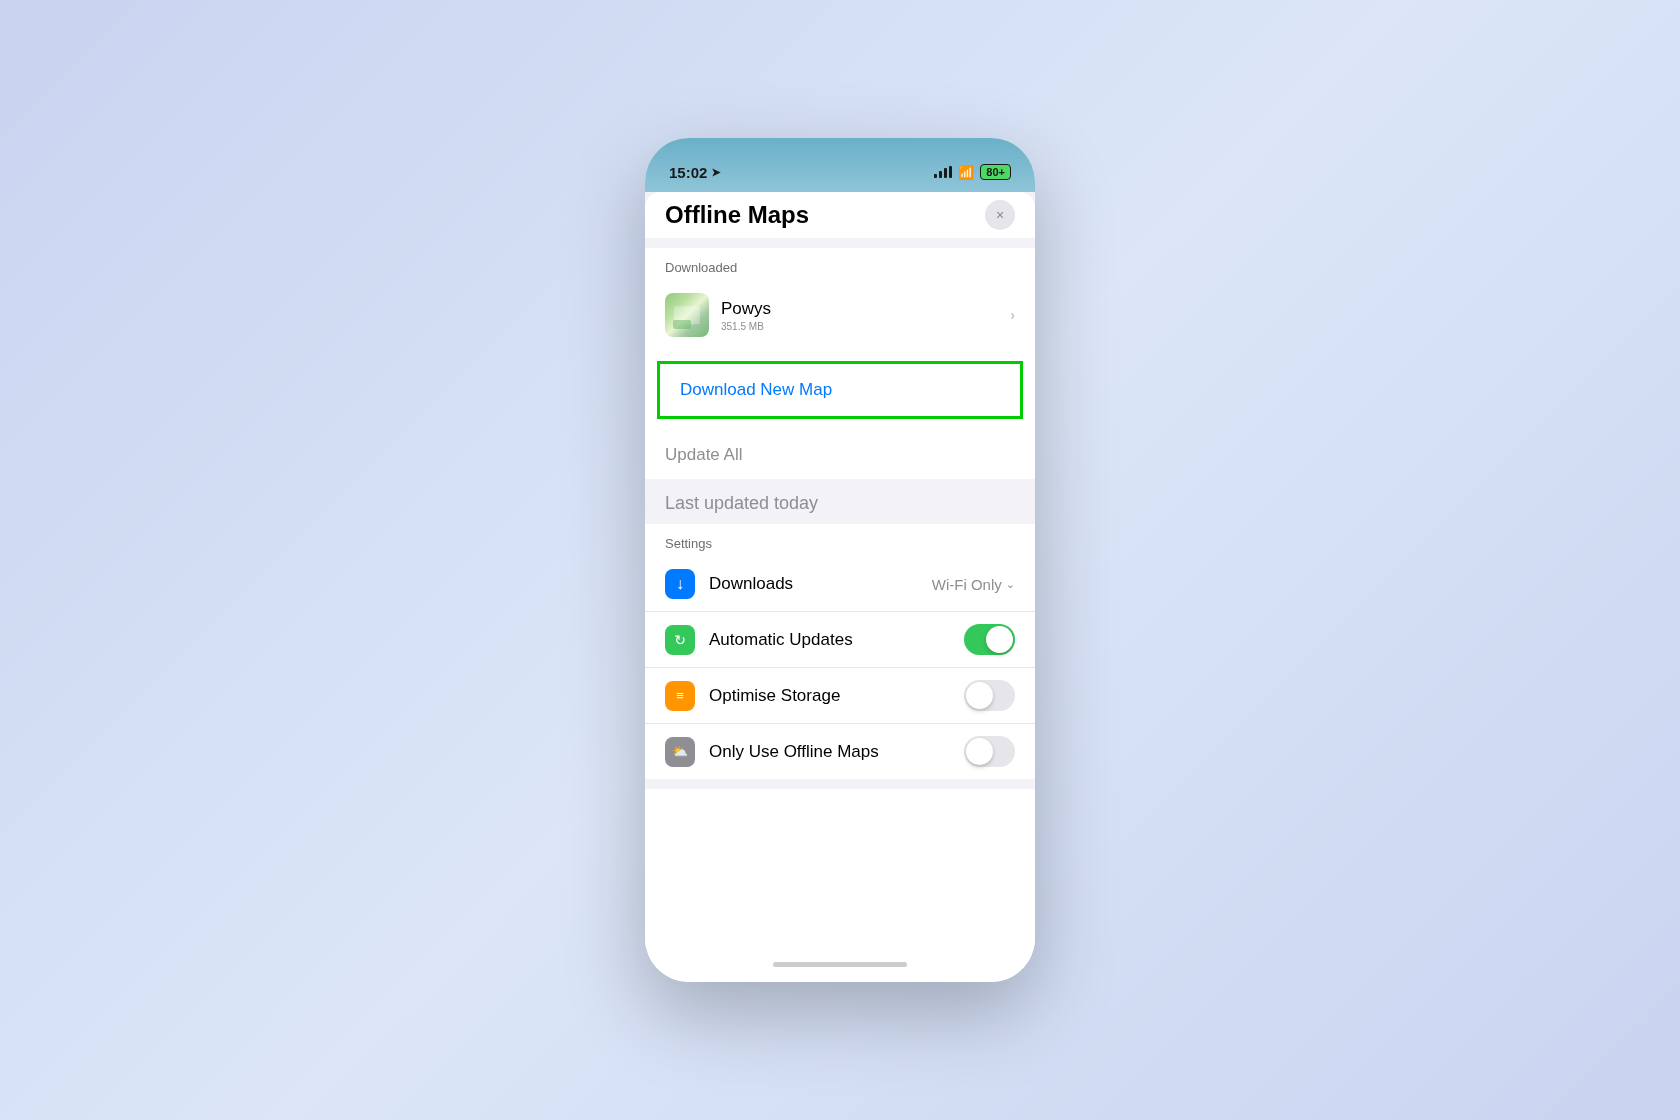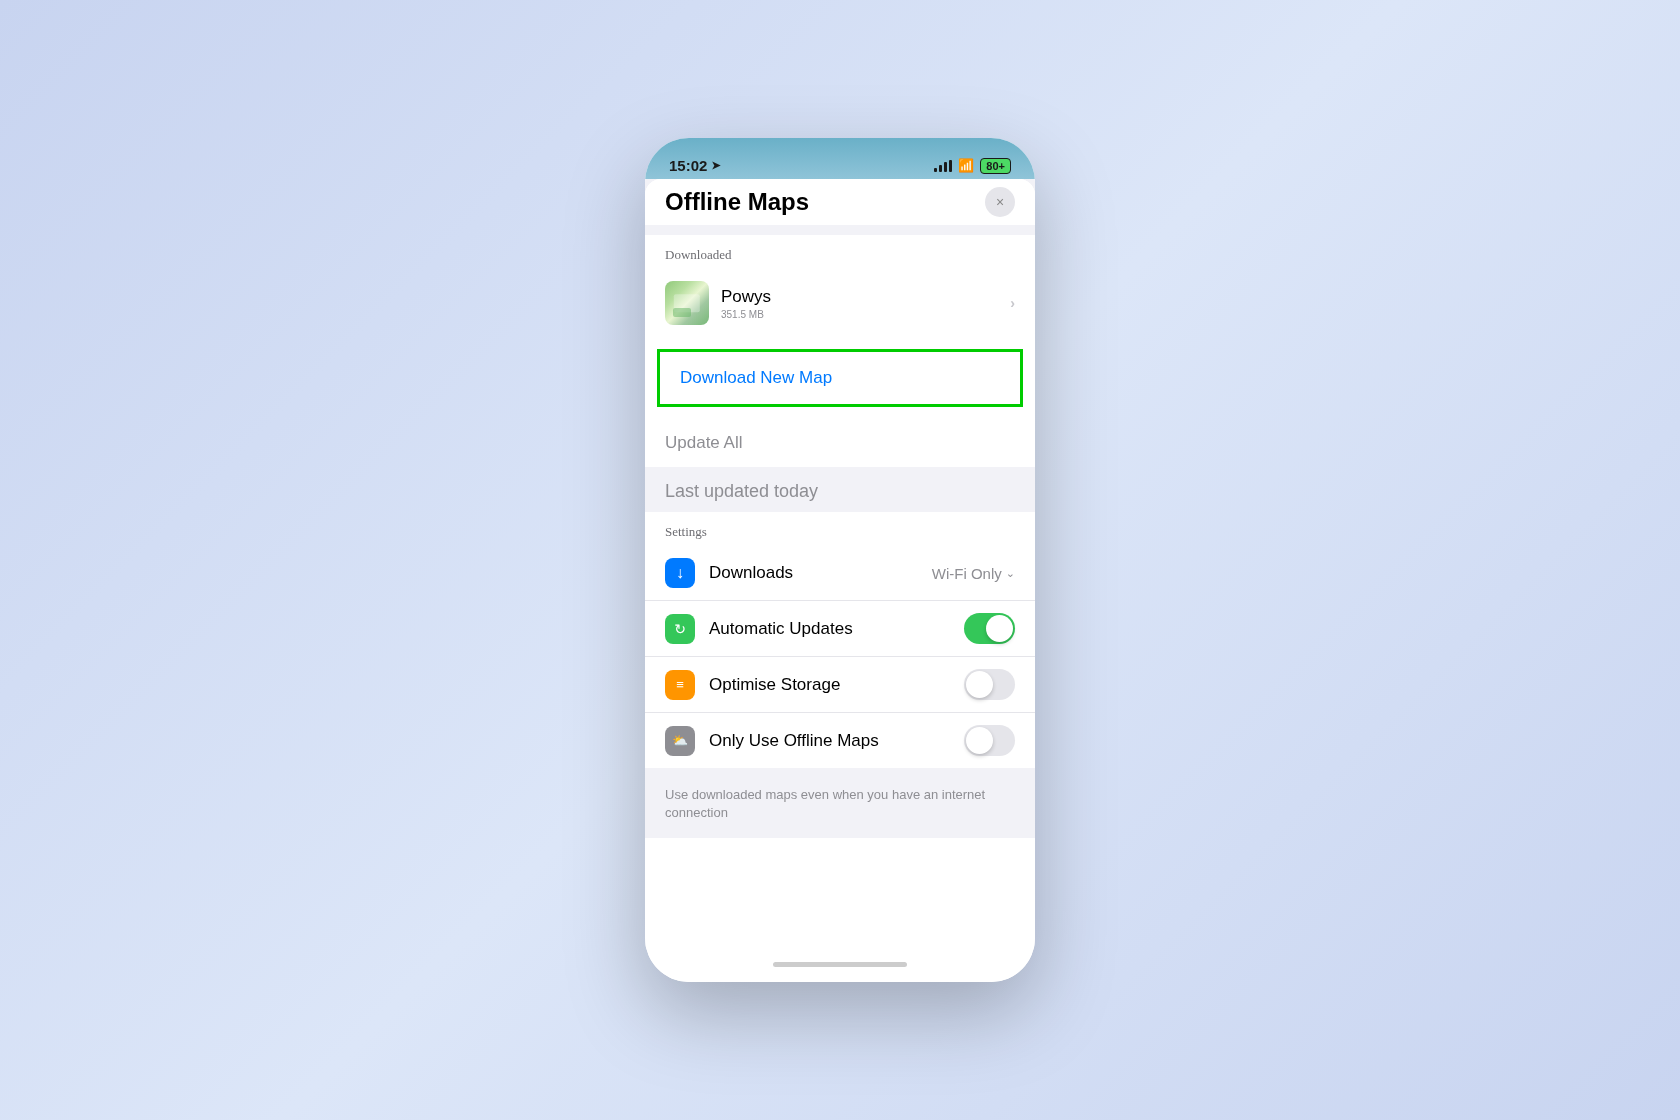--- a/index.html
+++ b/index.html
@@ -21,21 +21,21 @@
       border-radius: 44px;
       overflow: hidden;
       box-shadow: 0 30px 80px rgba(0,0,0,0.25);
       display: flex;
       flex-direction: column;
     }
 
     
     .status-bar {
       background: linear-gradient(180deg, #6ab0c8 0%, #8fc4d8 100%);
-      height: 41px;
+      height: 54px;
       display: flex;
       align-items: center;
       justify-content: space-between;
       padding: 14px 24px 0 24px;
       flex-shrink: 0;
     }
 
     .status-time {
       font-size: 15px;
       font-weight: 600;
@@ -125,21 +125,20 @@
       color: #888;
       font-weight: 500;
     }
 
     
     .section-label {
       font-size: 13px;
       color: #6d6d72;
       padding: 12px 24px 6px 20px;
       font-weight: 400;
-      font-family: Liberation Serif, serif;
     }
 
     
     .list-card {
       background: #fff;
       margin: 0 0;
       border-radius: 0;
     }
 
     .list-item {
@@ -459,21 +458,20 @@
           <div class="setting-icon icon-gray" style="font-size:13px;">⛅</div>
           <span class="setting-label">Only Use Offline Maps</span>
           <div class="toggle toggle-off">
             <div class="toggle-knob"></div>
           </div>
         </div>
 
       </div>
 
       <div class="section-divider"></div>
-      <div class="description-text">Use downloaded maps even when you have an internet connection</div>
 
     </div>
   </div>
 
   <div class="home-indicator-bar">
     <div class="home-indicator"></div>
   </div>
 
 </div>
 

